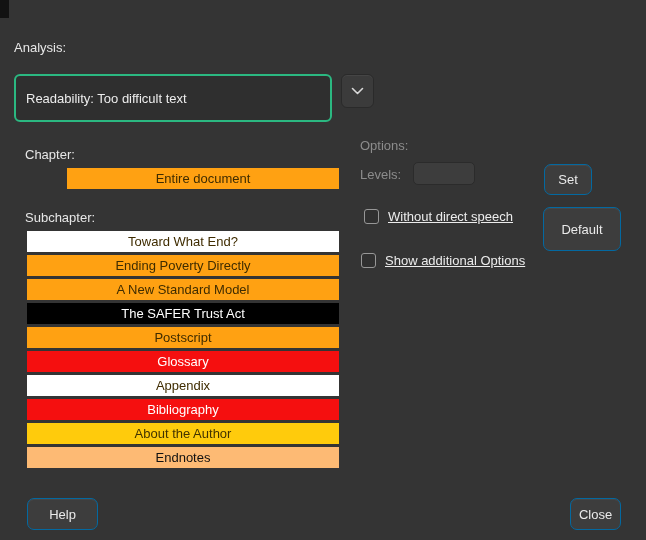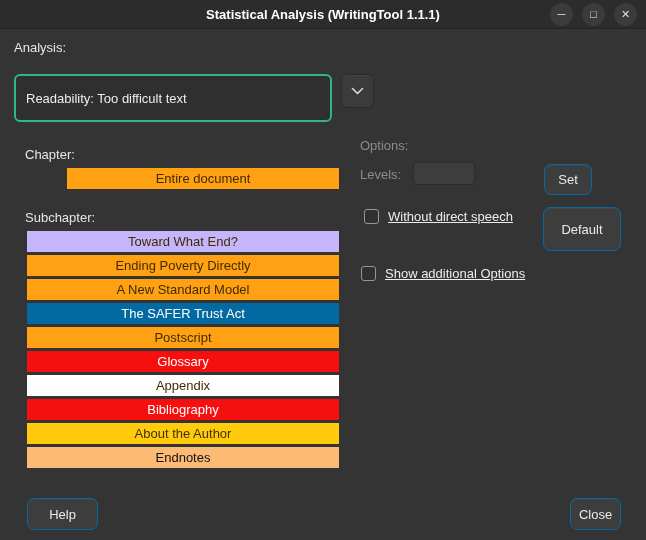--- a/index.html
+++ b/index.html
@@ -100,51 +100,37 @@
   .set-btn     { left: 544px; top: 164px; width: 48px; height: 31px; }
   .default-btn { left: 543px; top: 207px; width: 78px; height: 44px; }
   .help-btn    { left: 27px;  top: 498px; width: 71px; height: 32px; }
   .close-btn   { left: 570px; top: 498px; width: 51px; height: 32px; }
 
   .check-row {
     position: absolute;
     display: flex; align-items: center; gap: 9px;
   }
   .check-row.row1 { left: 364px; top: 209px; }
-  .check-row.row2 { left: 361px; top: 266px; }
+  .check-row.row2 { left: 361px; top: 253px; }
   .checkbox {
     width: 15px; height: 15px;
     border: 1.5px solid #979797;
     border-radius: 3px;
     background: #303030;
     flex: 0 0 auto;
   }
   .check-label { font-size: 13px; color: #ececec; white-space: nowrap; text-decoration: underline; }
 </style>
 </head>
 <body>
 
 <div class="app">
 
   <div class="bg-notch"></div>
 
-  <div class="titlebar">
-    <div class="title">Statistical Analysis (WritingTool 1.1.1)</div>
-    <div class="win-controls">
-      <div class="win-btn">
-        <span>─</span>
-      </div>
-      <div class="win-btn">
-        <span>□</span>
-      </div>
-      <div class="win-btn">
-        <span>✕</span>
-      </div>
-    </div>
-  </div>
 
   <div class="label analysis-label">Analysis:</div>
 
   <div class="combo">
     <span>Readability: Too difficult text</span>
   </div>
   <div class="combo-arrow">
     <svg width="13" height="9" viewBox="0 0 13 9">
       <polyline points="1.5,1.5 6.5,6.5 11.5,1.5" fill="none" stroke="#d8d8d8" stroke-width="1.6" stroke-linecap="round" stroke-linejoin="round"></polyline>
     </svg>
@@ -152,30 +138,30 @@
 
   <div class="label chapter-label">Chapter:</div>
   <div class="bar-list chapter-list">
       <div class="bar" style="background: rgb(255, 161, 18); color: rgb(63, 44, 0);">
     <span>Entire document</span>
   </div>
     </div>
 
   <div class="label subchapter-label">Subchapter:</div>
   <div class="bar-list subchapter-list">
-      <div class="bar" style="background: #c4b5fd; color: rgb(63, 44, 0);">
+      <div class="bar" style="background: #ffffff; color: rgb(63, 44, 0);">
     <span>Toward What End?</span>
   </div>
       <div class="bar" style="background: rgb(255, 161, 18); color: rgb(63, 44, 0);">
     <span>Ending Poverty Directly</span>
   </div>
       <div class="bar" style="background: rgb(255, 161, 18); color: rgb(63, 44, 0);">
     <span>A New Standard Model</span>
   </div>
-      <div class="bar" style="background: #0369a1; color: rgb(255, 255, 255);">
+      <div class="bar" style="background: #000000; color: rgb(255, 255, 255);">
     <span>The SAFER Trust Act</span>
   </div>
       <div class="bar" style="background: rgb(255, 161, 18); color: rgb(63, 44, 0);">
     <span>Postscript</span>
   </div>
       <div class="bar" style="background: rgb(245, 15, 15); color: rgb(255, 255, 255);">
     <span>Glossary</span>
   </div>
       <div class="bar" style="background: #ffffff; color: rgb(63, 44, 0);">
     <span>Appendix</span>

